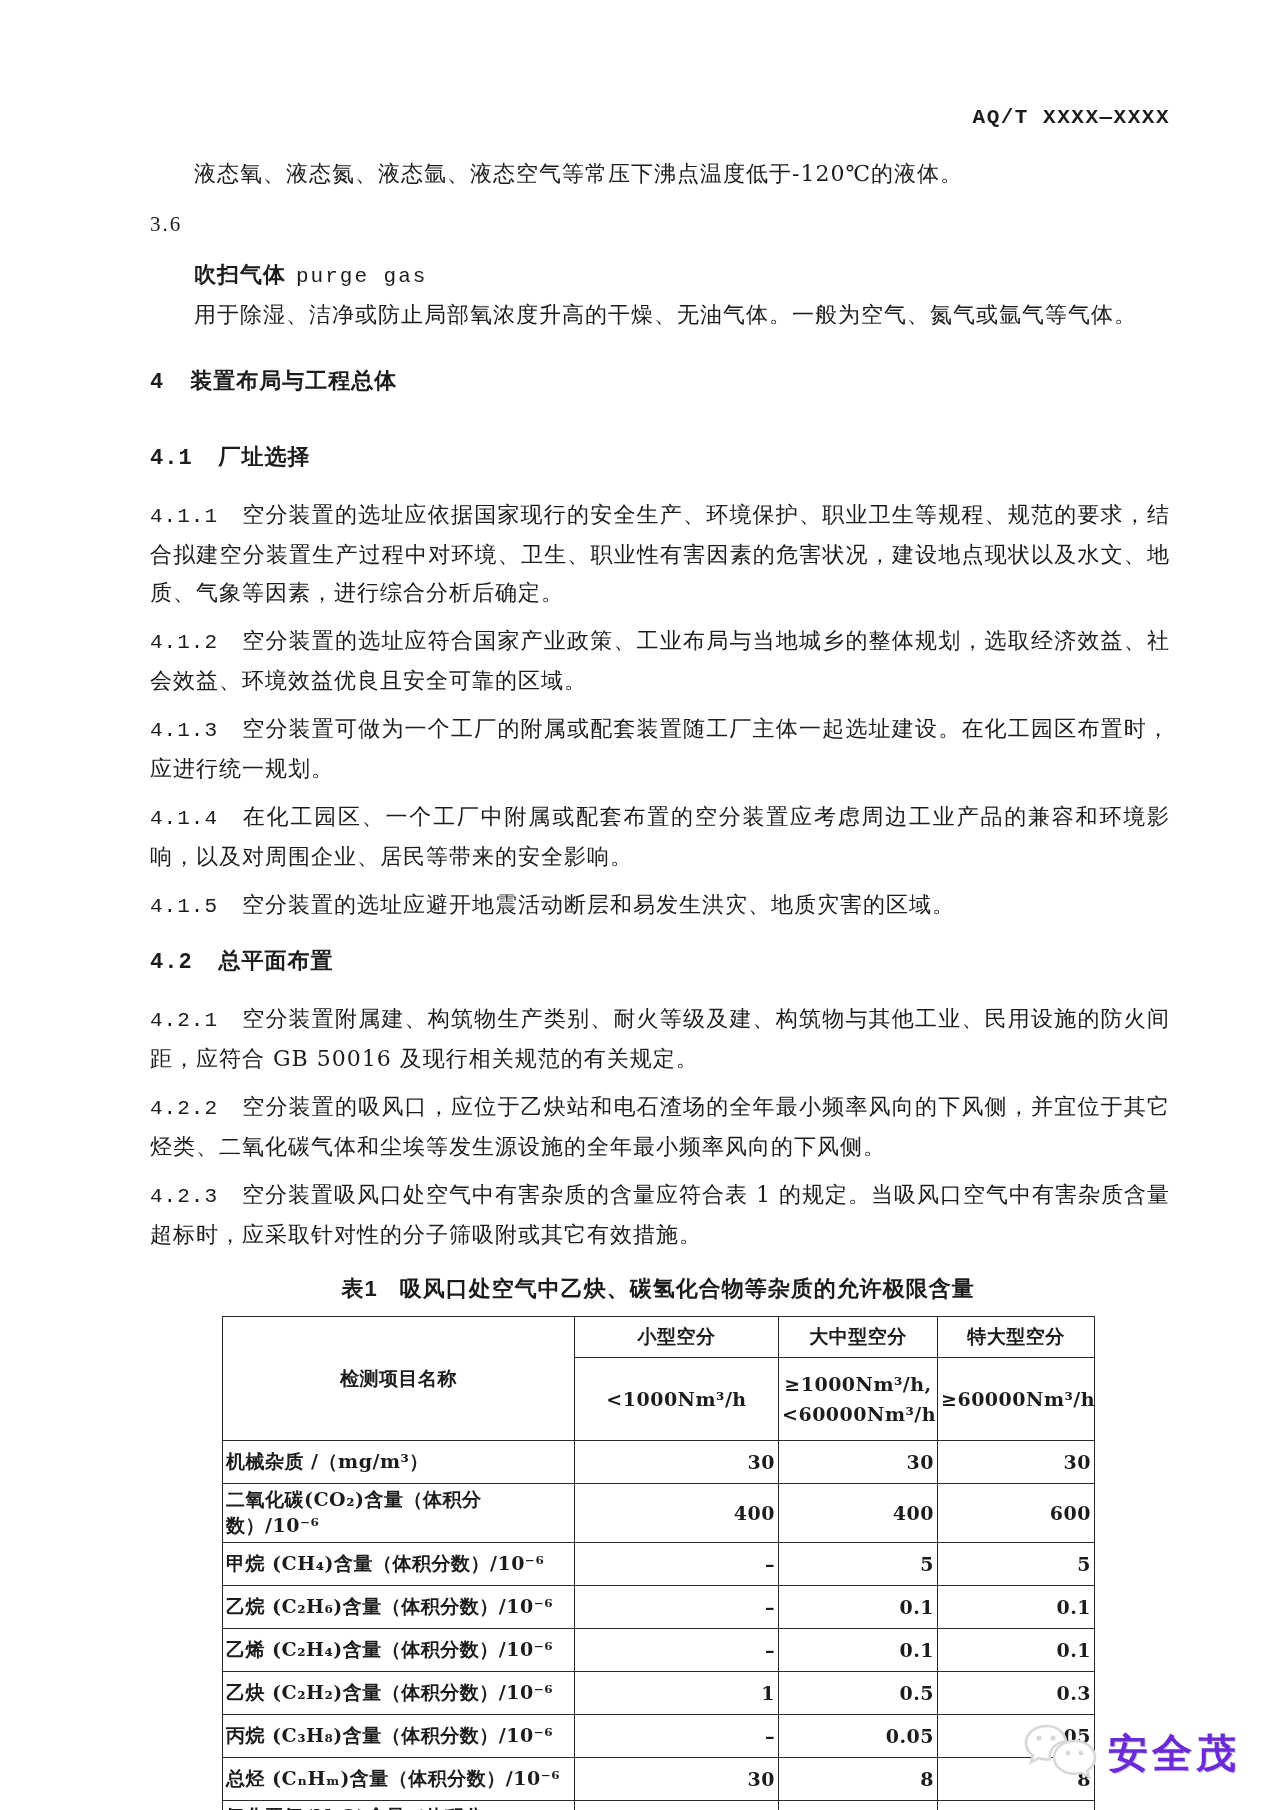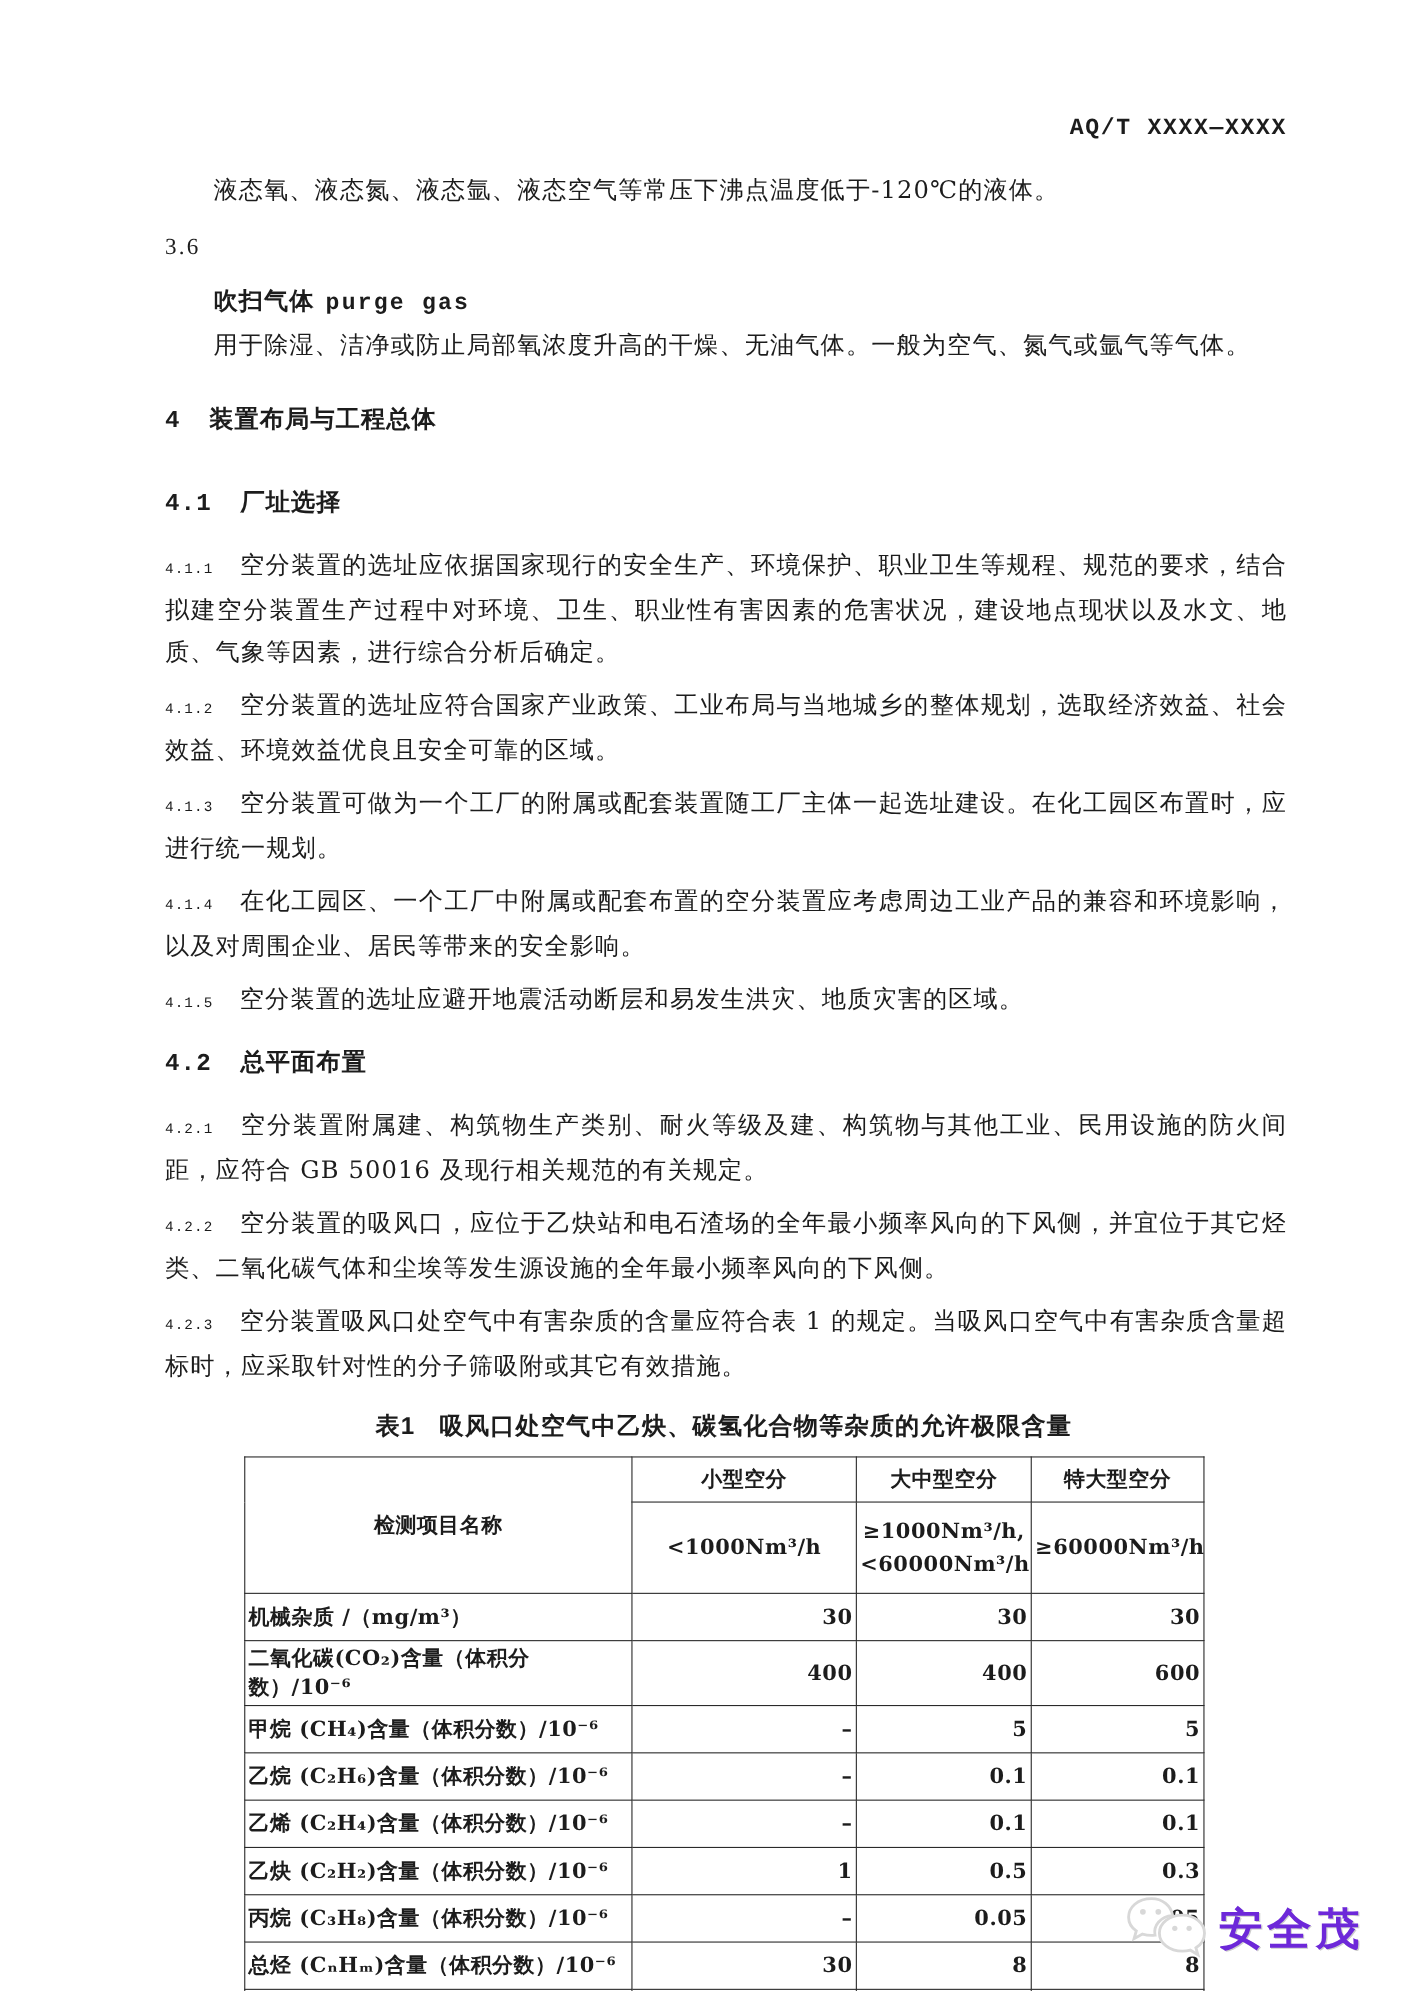--- a/index.html
+++ b/index.html
@@ -29,33 +29,33 @@
     letter-spacing:1px;
   }
   .indent2 { text-indent:44px; }
   .lead2   { padding-left:44px; }
   .sec36-num {
     font-family:Liberation Serif, serif;
     font-size:21px; line-height:38px; margin-top:12px; letter-spacing:2px;
   }
   .term-line { margin-top:12px; font-weight:bold; }
   .term-cn { font-family:"Liberation Sans","DejaVu Sans",sans-serif; font-weight:bold; }
-  .term-en { font-family:"Liberation Mono","DejaVu Sans Mono",monospace; font-weight:bold; letter-spacing:2px; margin-left:10px; font-size:21px; }
+  .term-en { font-family:"Liberation Mono","DejaVu Sans Mono",monospace; font-weight:normal; letter-spacing:2px; margin-left:10px; font-size:21px; }
   .heading {
     font-family:"Liberation Sans","DejaVu Sans",sans-serif;
     font-weight:bold; font-size:22px; line-height:42px;
     letter-spacing:1px;
   }
   .heading .hnum { font-family:"Liberation Mono","DejaVu Sans Mono",monospace; margin-right:26px; font-weight:bold; }
   .h-sec4  { margin-top:26px; margin-bottom:0; }
   .h-sub   { margin-top:32px; margin-bottom:16px; }
   .clause  { margin-bottom:10px; }
   .cnum {
     font-family:"Liberation Mono","DejaVu Sans Mono",monospace;
-    font-size:13px; margin-right:24px; letter-spacing:1px;
+    font-size:21px; margin-right:24px; letter-spacing:1px;
   }
   .tbl-caption {
     width:872px; margin:20px 0 12px 72px;
     text-align:center;
     font-family:"Liberation Sans","DejaVu Sans",sans-serif;
     font-weight:bold; font-size:22px; letter-spacing:1px;
   }
   .tbl-caption .cap-label { margin-right:22px; }
   table.imp {
     width:872px; margin-left:72px;

